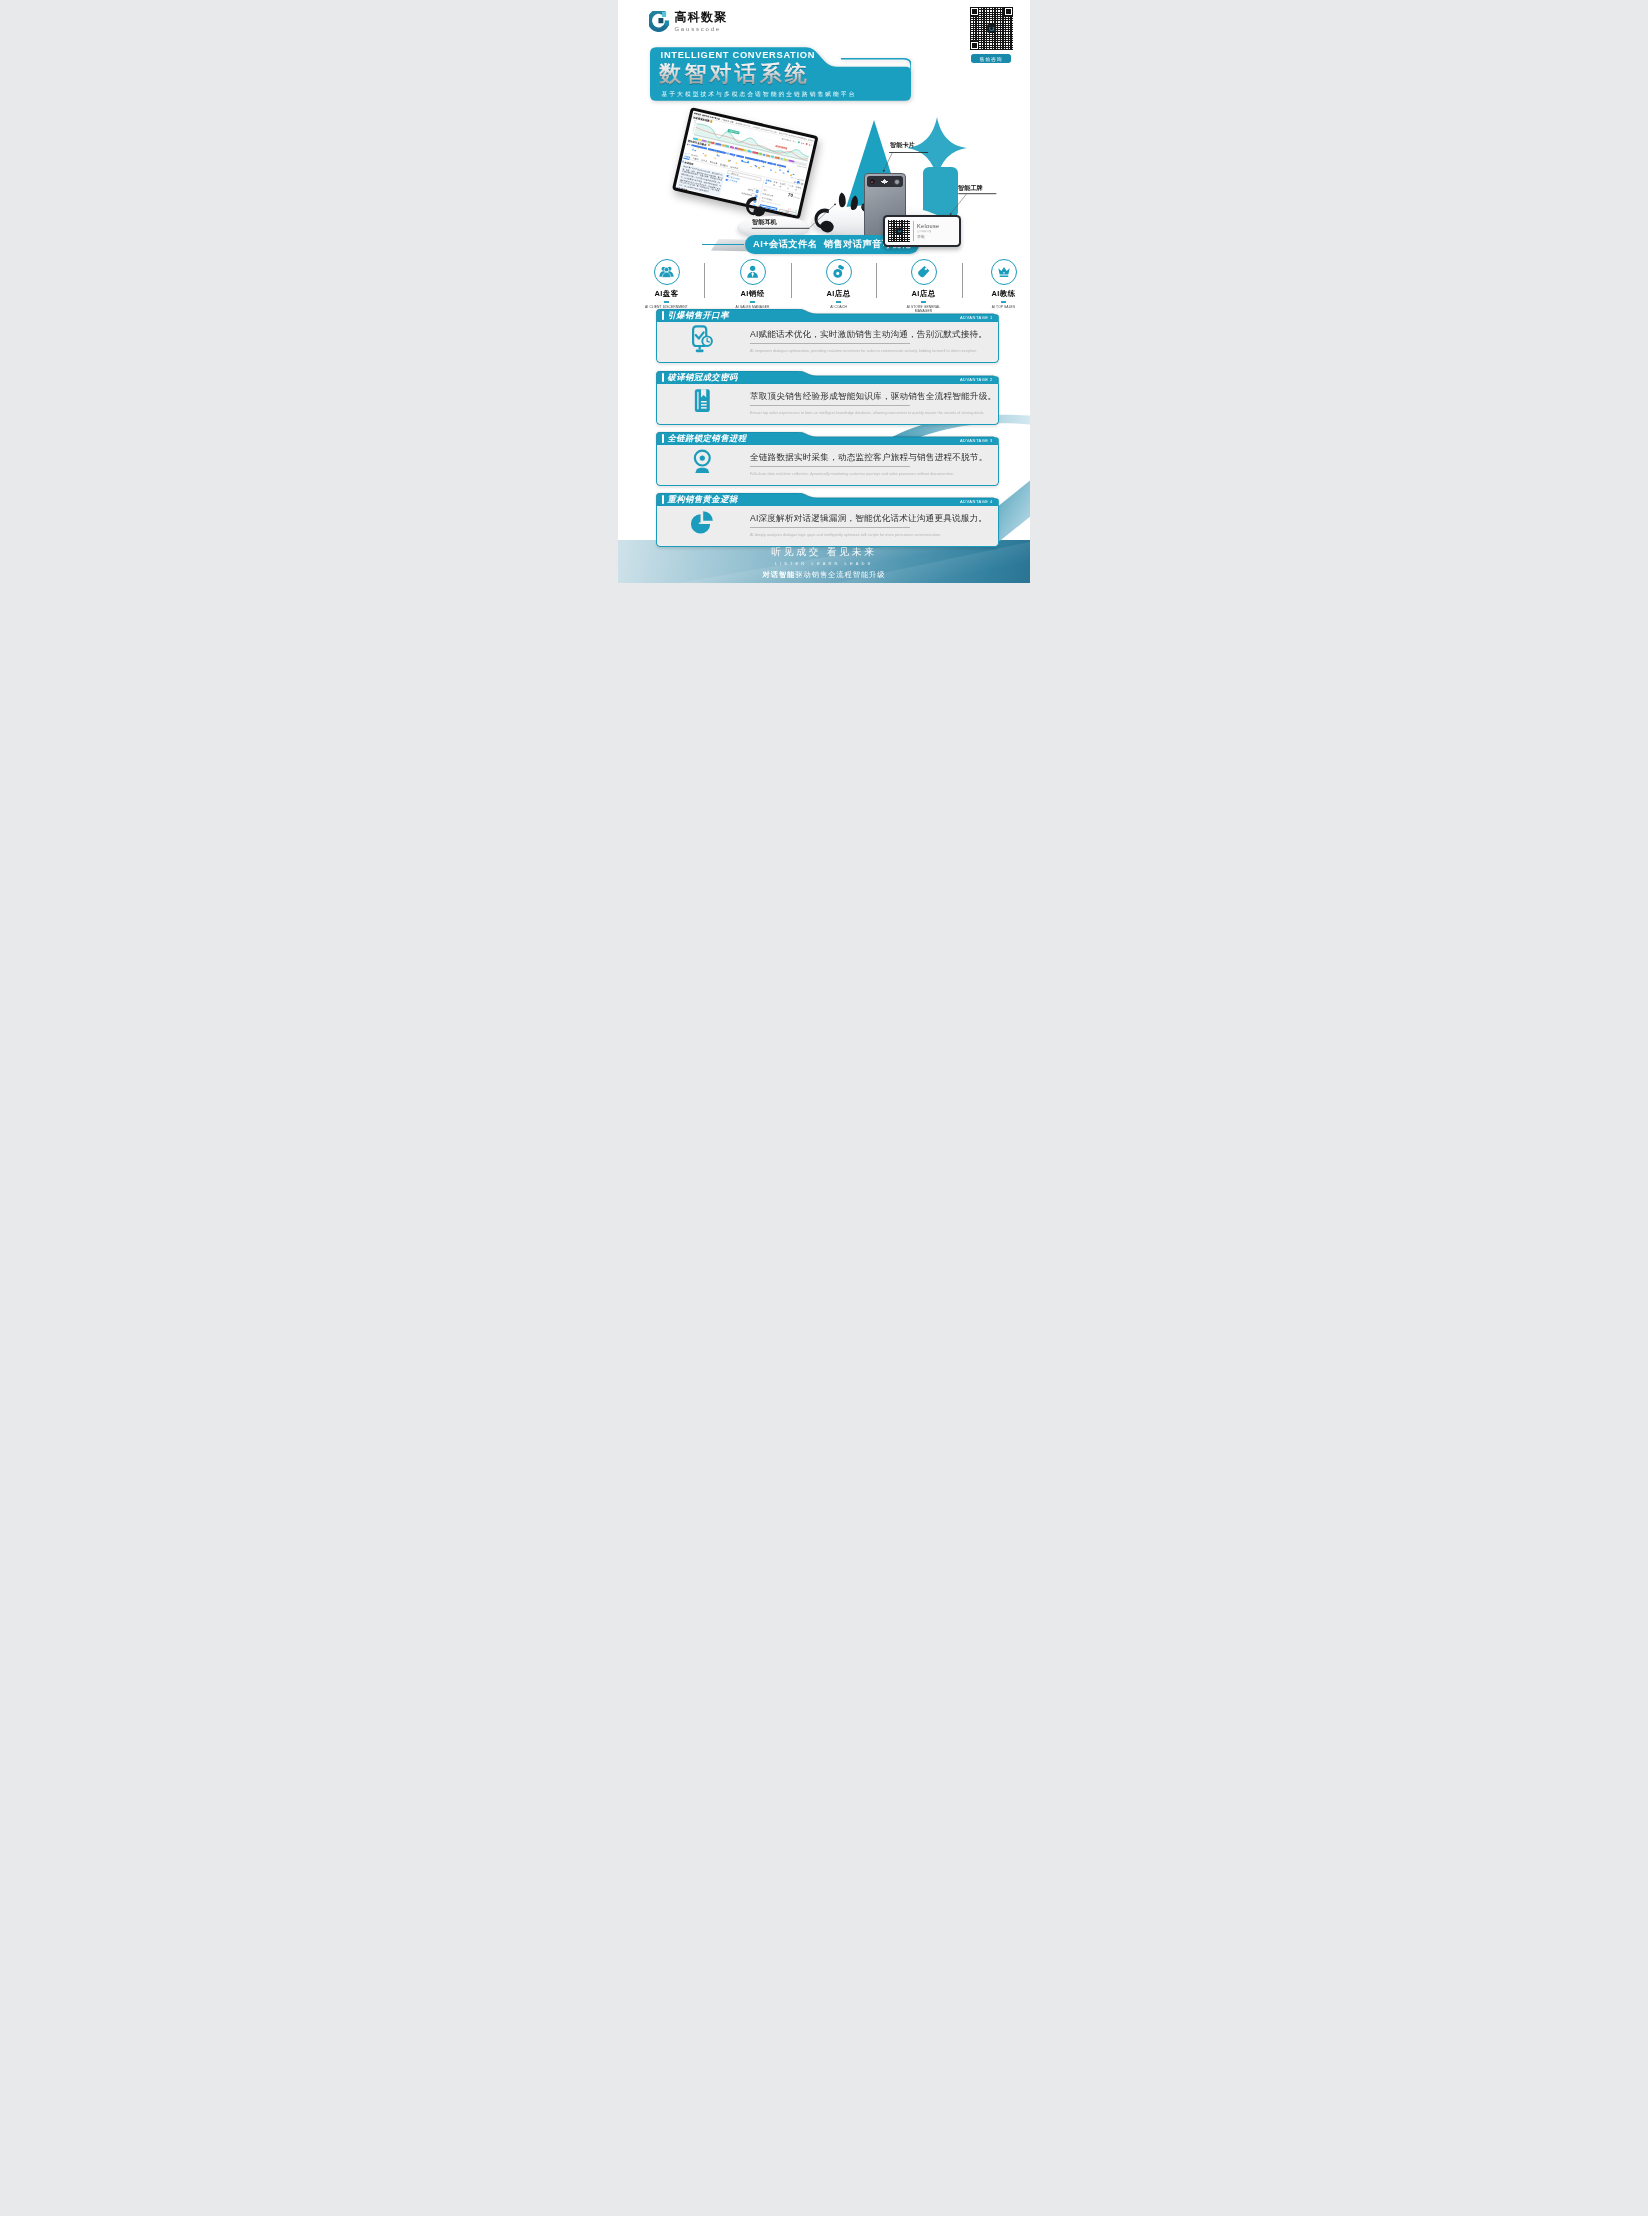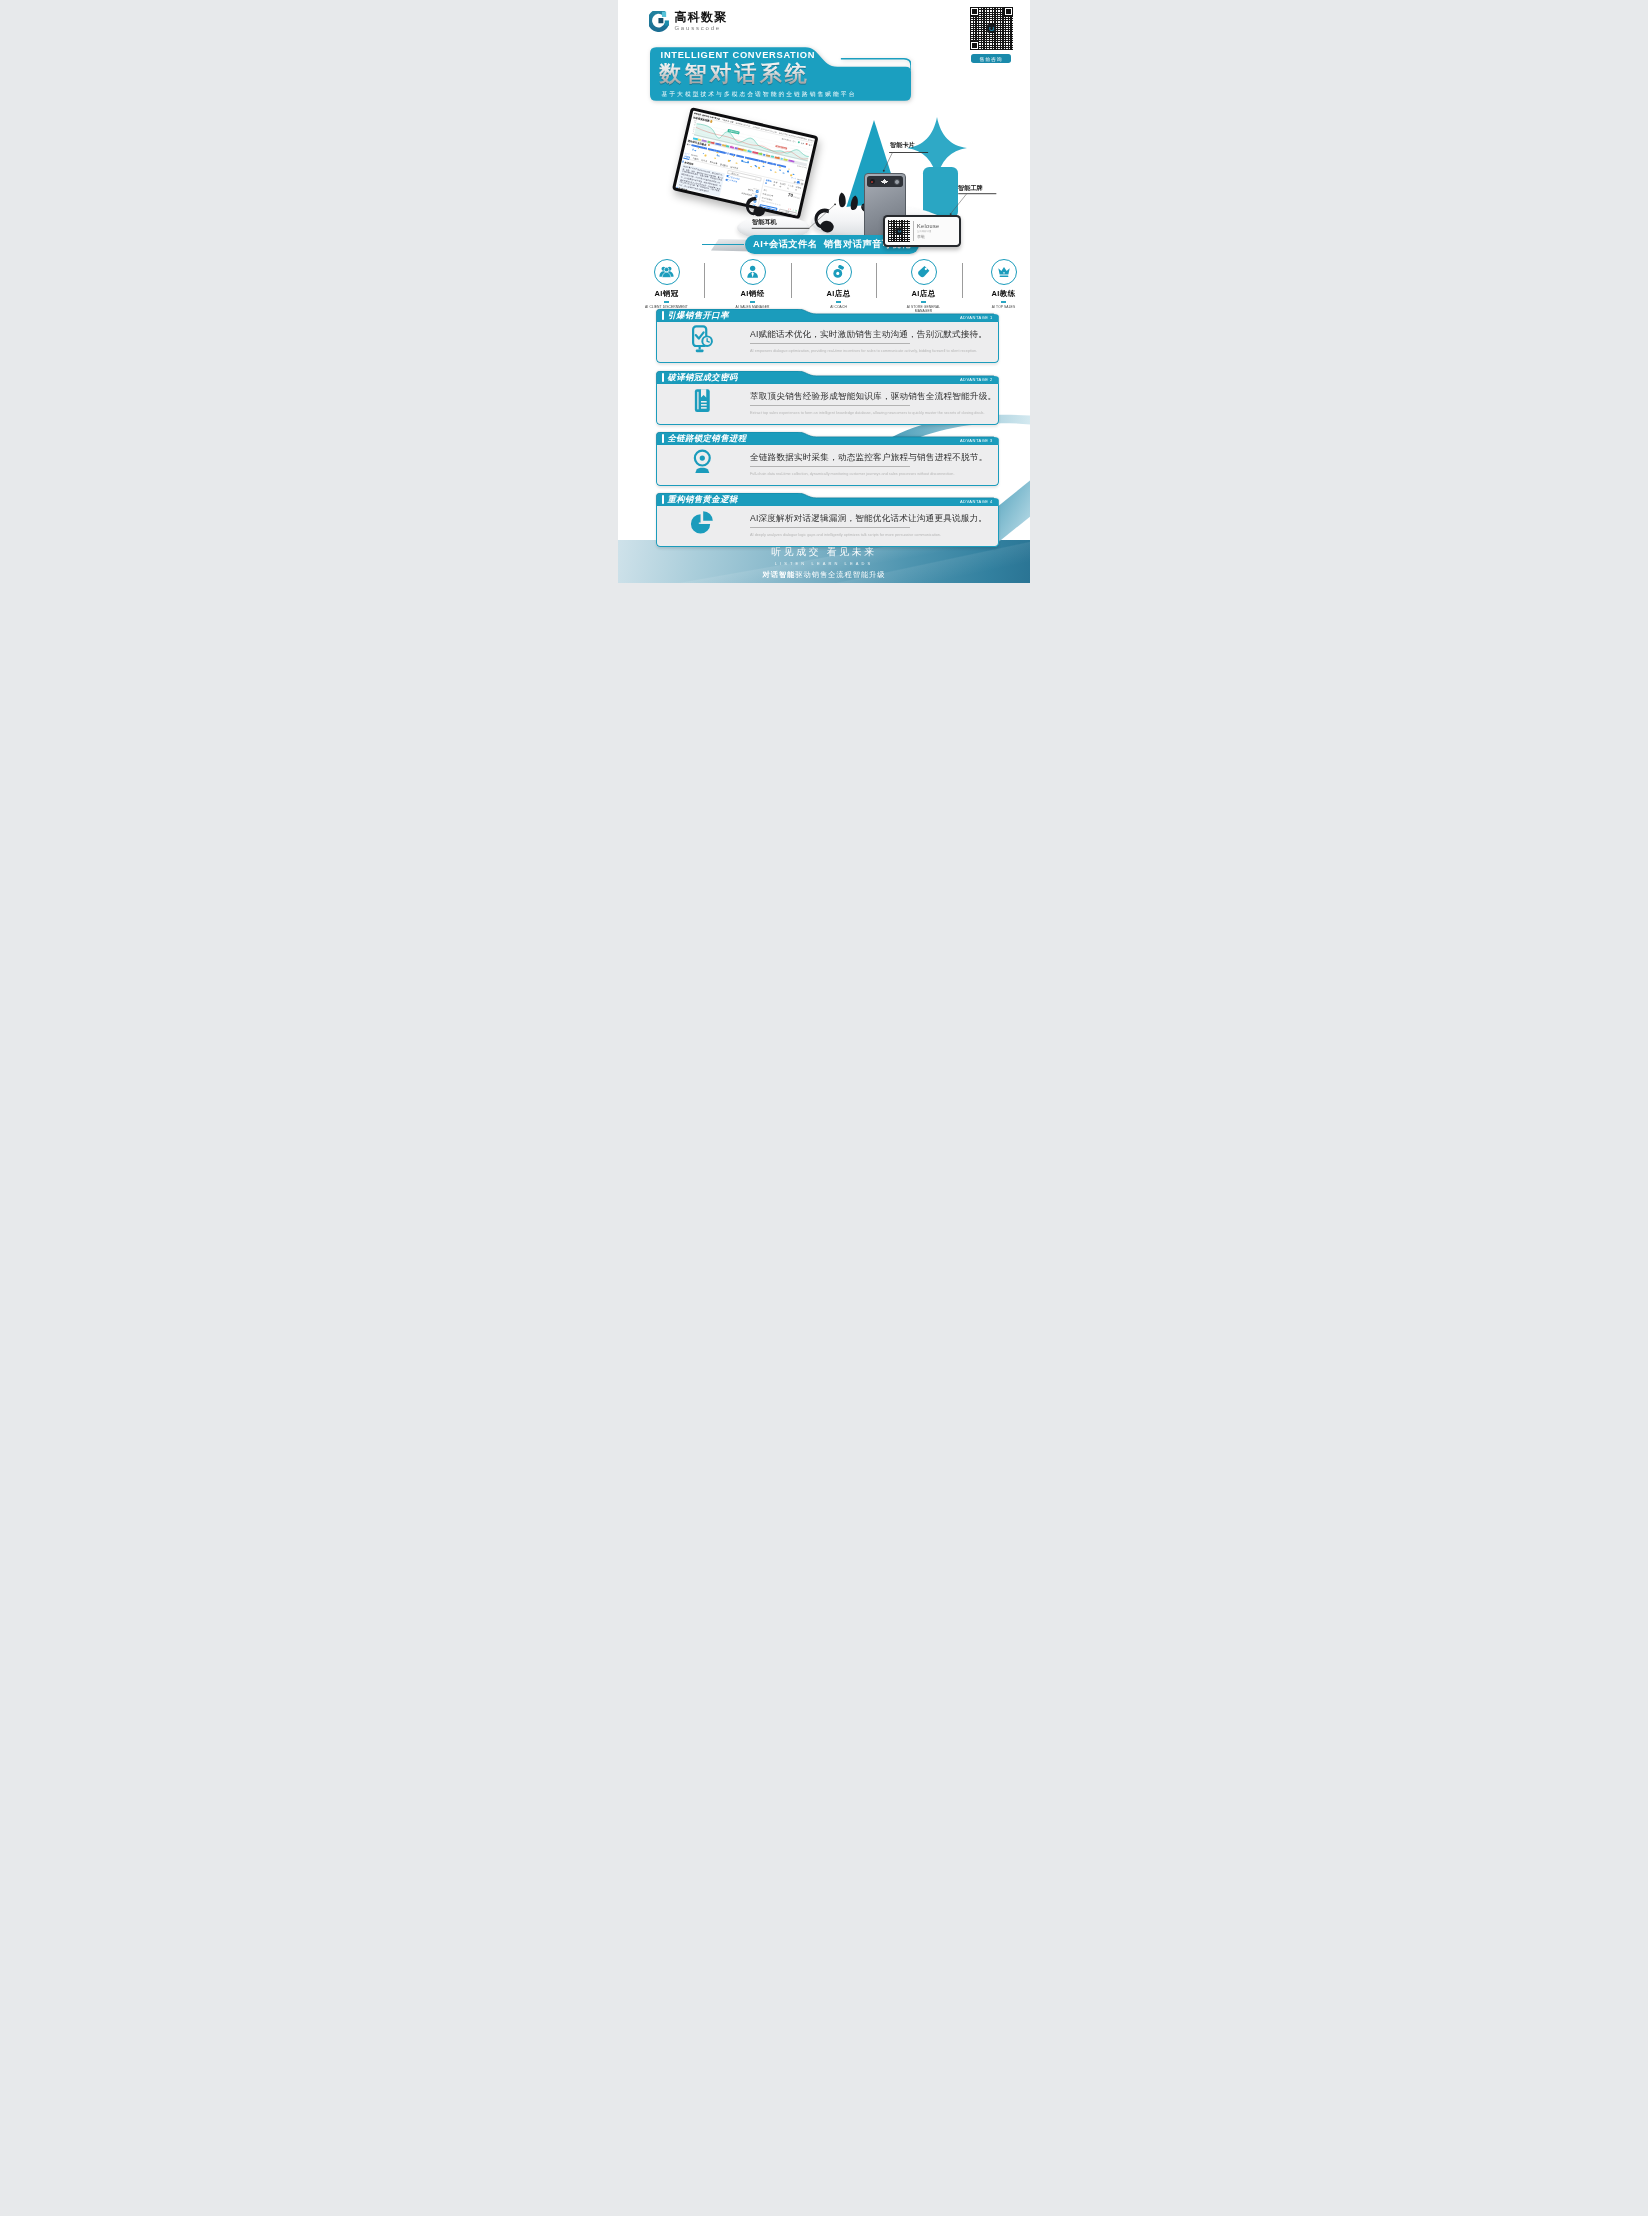--- a/index.html
+++ b/index.html
@@ -1,21 +1,21 @@
 <!DOCTYPE html>
 <html style="font-size:7px"><head>
 <meta charset="utf-8">
 <style>
   html,body{margin:0;padding:0;background:#e7e9eb;}
   *{box-sizing:border-box;font-family:"Liberation Sans",sans-serif;}
   .page{position:relative;width:412px;height:583px;margin:0 auto;background:#fff;overflow:hidden;}
   .abs{position:absolute;}
 
   
-  .logo-wrap{left:31px;top:10.6px;display:flex;align-items:center;z-index:6;}
+  .logo-wrap{left:31px;top:10.6px;display:flex;align-items:flex-end;z-index:6;}
   .brand-text{margin-left:4.4px;}
   .brand-cn{font-size:12px;font-weight:bold;letter-spacing:1.3px;color:#131313;line-height:1.15;}
   .brand-en{font-size:6px;color:#7d7d7d;letter-spacing:1.8px;margin-top:0.4px;}
   .qrbox{left:352px;top:7px;width:43px;height:43px;z-index:6;}
   .qrtex{position:absolute;inset:0;background:
       repeating-linear-gradient(0deg,#151515 0 0.9px,transparent 0.9px 2.2px),
       repeating-linear-gradient(90deg,#151515 0 1.3px,#f6f6f6 1.3px 2.7px);}
   .finder{position:absolute;width:8.9px;height:8.9px;border:1.3px solid #111;background:#fff;}
   .finder:after{content:"";position:absolute;inset:1.3px;background:#111;}
   .f-tl{left:0;top:0}.f-tr{right:0;top:0}.f-bl{left:0;bottom:0}
@@ -601,21 +601,21 @@
       <div class="role-circle">
           <svg width="15" height="13.3" viewBox="0 0 36 30">
         <circle class="ric" cx="11" cy="8" r="5"></circle>
             <circle class="ric" cx="25" cy="8" r="5"></circle>
         <path class="ric" d="M1,27 C1,17 7,14 11,14 C15,14 21,17 21,27 Z"></path>
         <path class="ric" d="M17,27 C17,18 22,14 25,14 C28,14 35,18 35,27 Z"></path>
         <circle class="ric" cx="18" cy="10" r="5.5" stroke="#fff" stroke-width="1.5"></circle>
         <path class="ric" d="M8,29 C8,20 14,16.5 18,16.5 C22,16.5 28,20 28,29 Z" stroke="#fff" stroke-width="1.5"></path>
       </svg>
         </div>
-      <div class="role-cn">AI销冠</div>
+      <div class="role-cn">AI盘客</div>
       <div class="role-dash"></div>
       <div class="role-en">AI CLIENT DISCERNMENT</div>
     </div>
 
     <div class="role" style="left:109px;">
       <div class="role-circle">
           <svg width="13.3" height="13.3" viewBox="0 0 30 30">
         <circle class="ric" cx="15" cy="7.5" r="6"></circle>
         <path class="ric" d="M3,29 C3,19 10,16 15,16 C20,16 27,19 27,29 Z"></path>
         <path d="M15,16 L12.3,19 L15,28 L17.7,19 Z" fill="#fff"></path>

